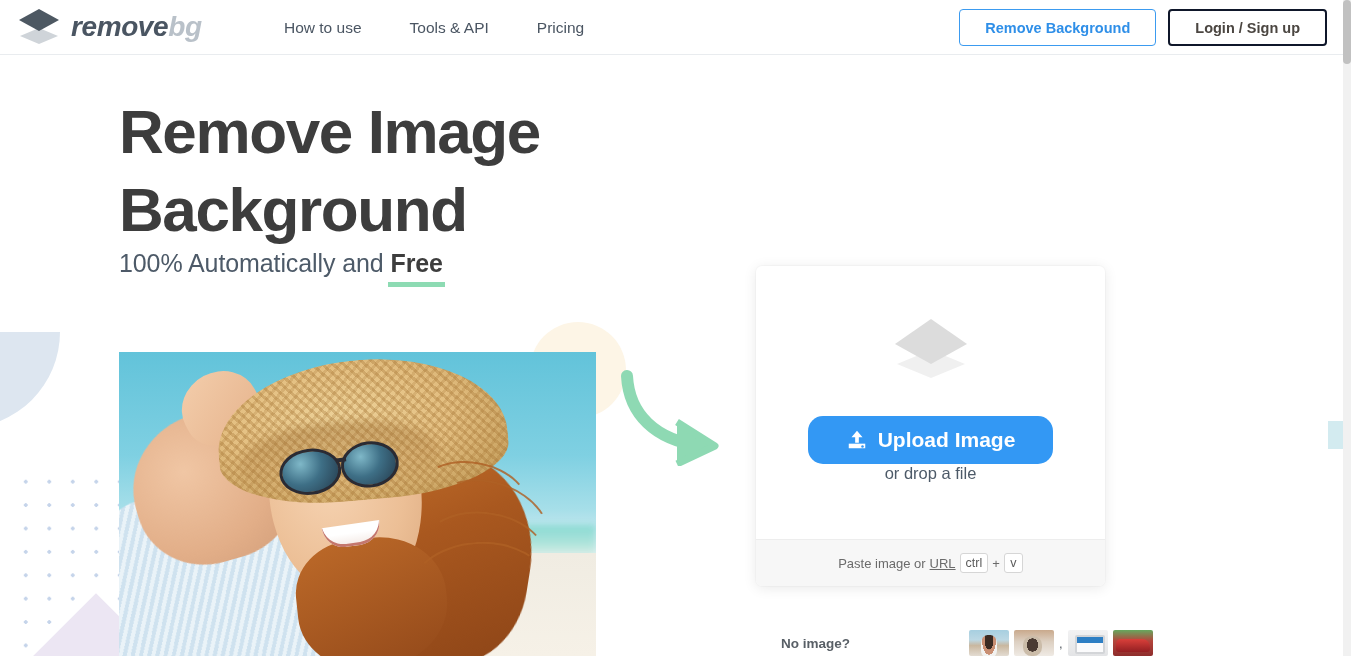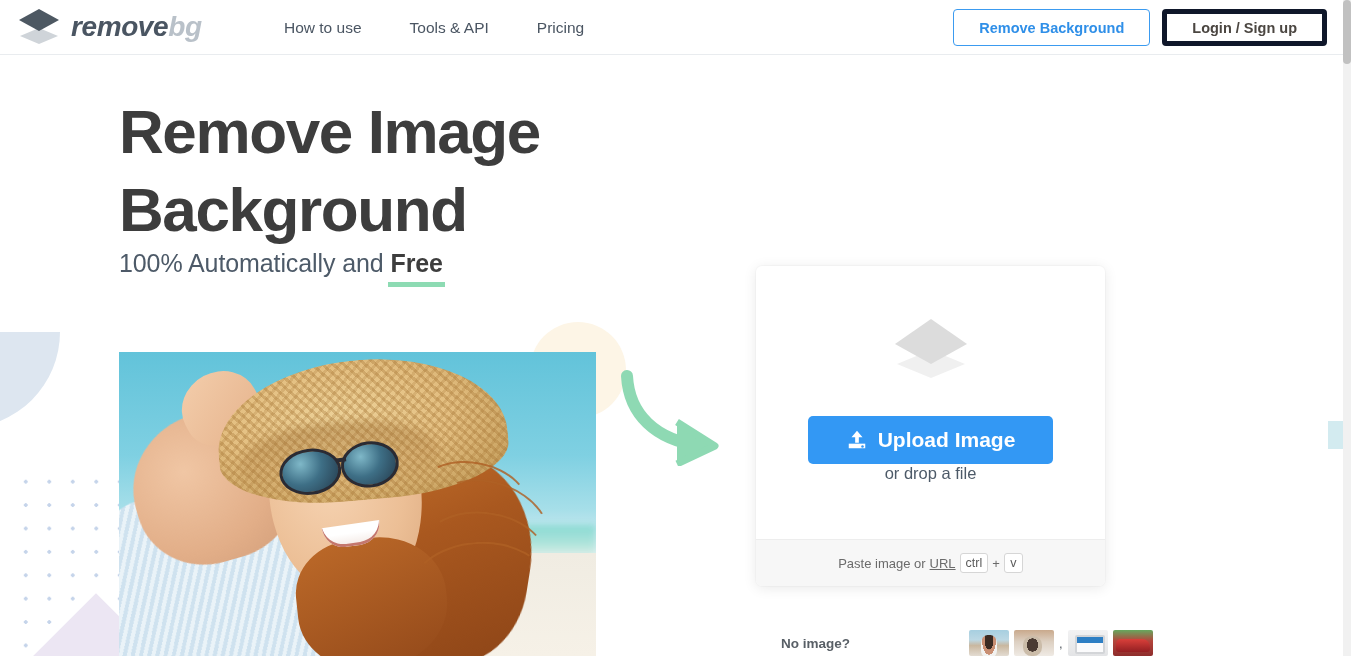--- a/index.html
+++ b/index.html
@@ -36,21 +36,21 @@
     font-size: 15.5px; color: #4a5562; text-decoration: none; font-weight: 400; white-space: nowrap;
   }
 
   .header-actions { position: absolute; right: 16px; top: 9px; display: flex; gap: 12px; }
   .btn-outline {
     height: 37px; padding: 0 25px; display: flex; align-items: center; justify-content: center;
     border-radius: 4px; font-size: 14.5px; font-weight: 700; background: #fff; cursor: pointer;
     white-space: nowrap;
   }
   .btn-blue-outline { border: 1px solid #3b9bf0; color: #2f8fe8; }
-  .btn-dark-outline { border: 5px solid #0f172a; color: #4b4641; }
+  .btn-dark-outline { border: 2px solid #0f172a; color: #4b4641; }
 
   
   .decor-quarter {
     position: absolute; left: -40px; top: 332px; width: 100px; height: 96px;
     background: #dde6f0; border-radius: 0 0 100px 0;
     z-index: 1;
   }
   .decor-dots {
     position: absolute; left: 12px; top: 466px; width: 118px; height: 190px;
     z-index: 1;
@@ -186,21 +186,21 @@
   
   .card {
     position: absolute; left: 756px; top: 266px; width: 349px; height: 320px;
     background: #ffffff; border-radius: 6px;
     box-shadow: 0 2px 14px rgba(0,0,0,.09), 0 0 0 1px rgba(0,0,0,.02);
     z-index: 10; display: flex; flex-direction: column;
   }
   .card-body { flex: 1; display: flex; flex-direction: column; align-items: center; justify-content: center; padding-bottom: 6px; }
   .layers-placeholder { margin-bottom: 36px; }
   .upload-btn {
-    height: 48px; padding: 0 38px; border: none; border-radius: 5px;
+    height: 48px; padding: 0 38px; border: none; border-radius: 15px;
     background: #3398f4; color: #ffffff; font-size: 21px; font-weight: 700;
     display: flex; align-items: center; gap: 10px; cursor: pointer;
     font-family: "Liberation Sans", sans-serif;
   }
   .drop-text { margin-top: 0; font-size: 16.5px; color: #4d5a68; }
   .card-footer {
     height: 47px; border-top: 1px solid #ededed; background: #f7f7f7;
     border-radius: 0 0 6px 6px;
     display: flex; align-items: center; justify-content: center; gap: 4px;
     font-size: 13px; color: #6b6b6b;

